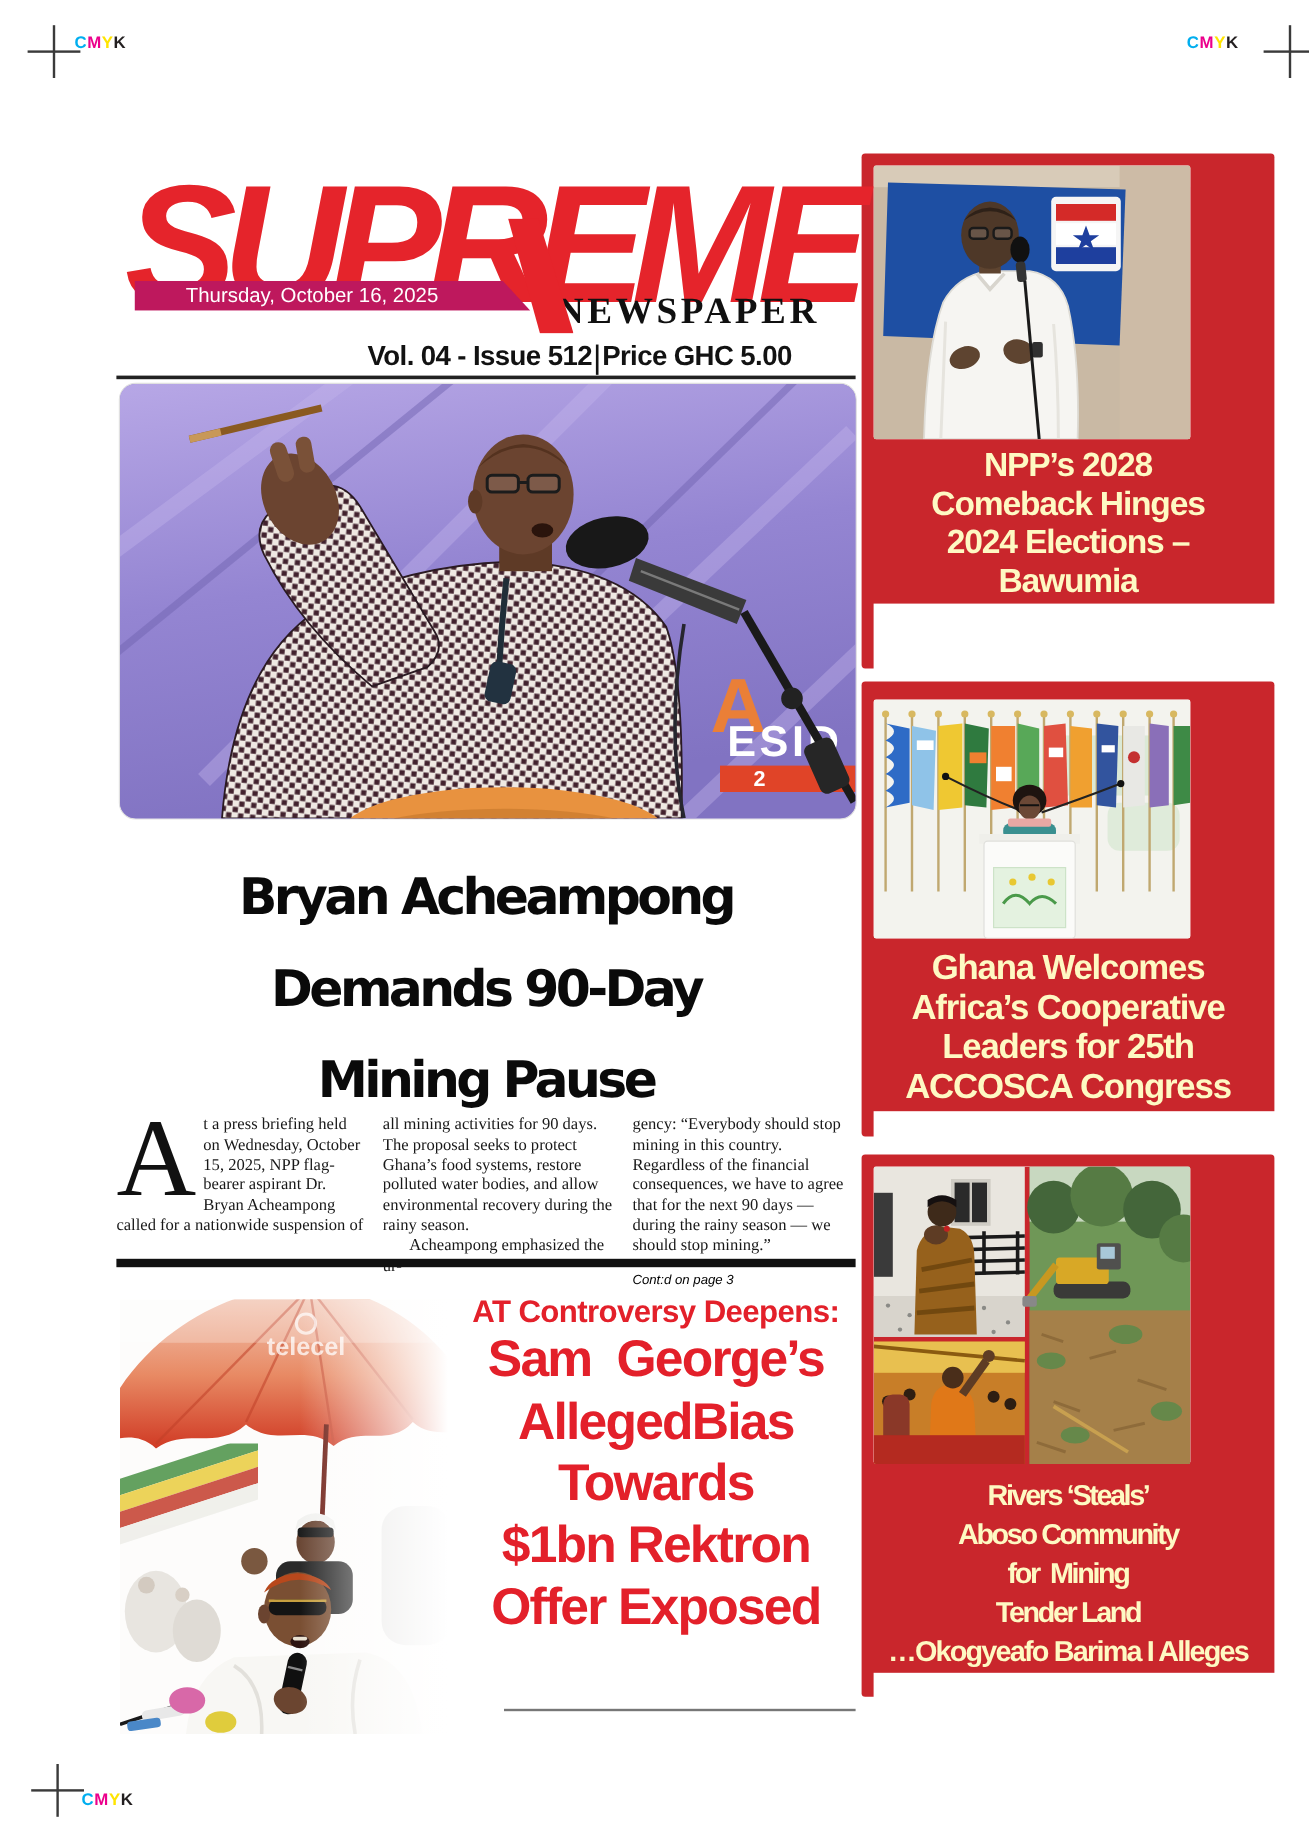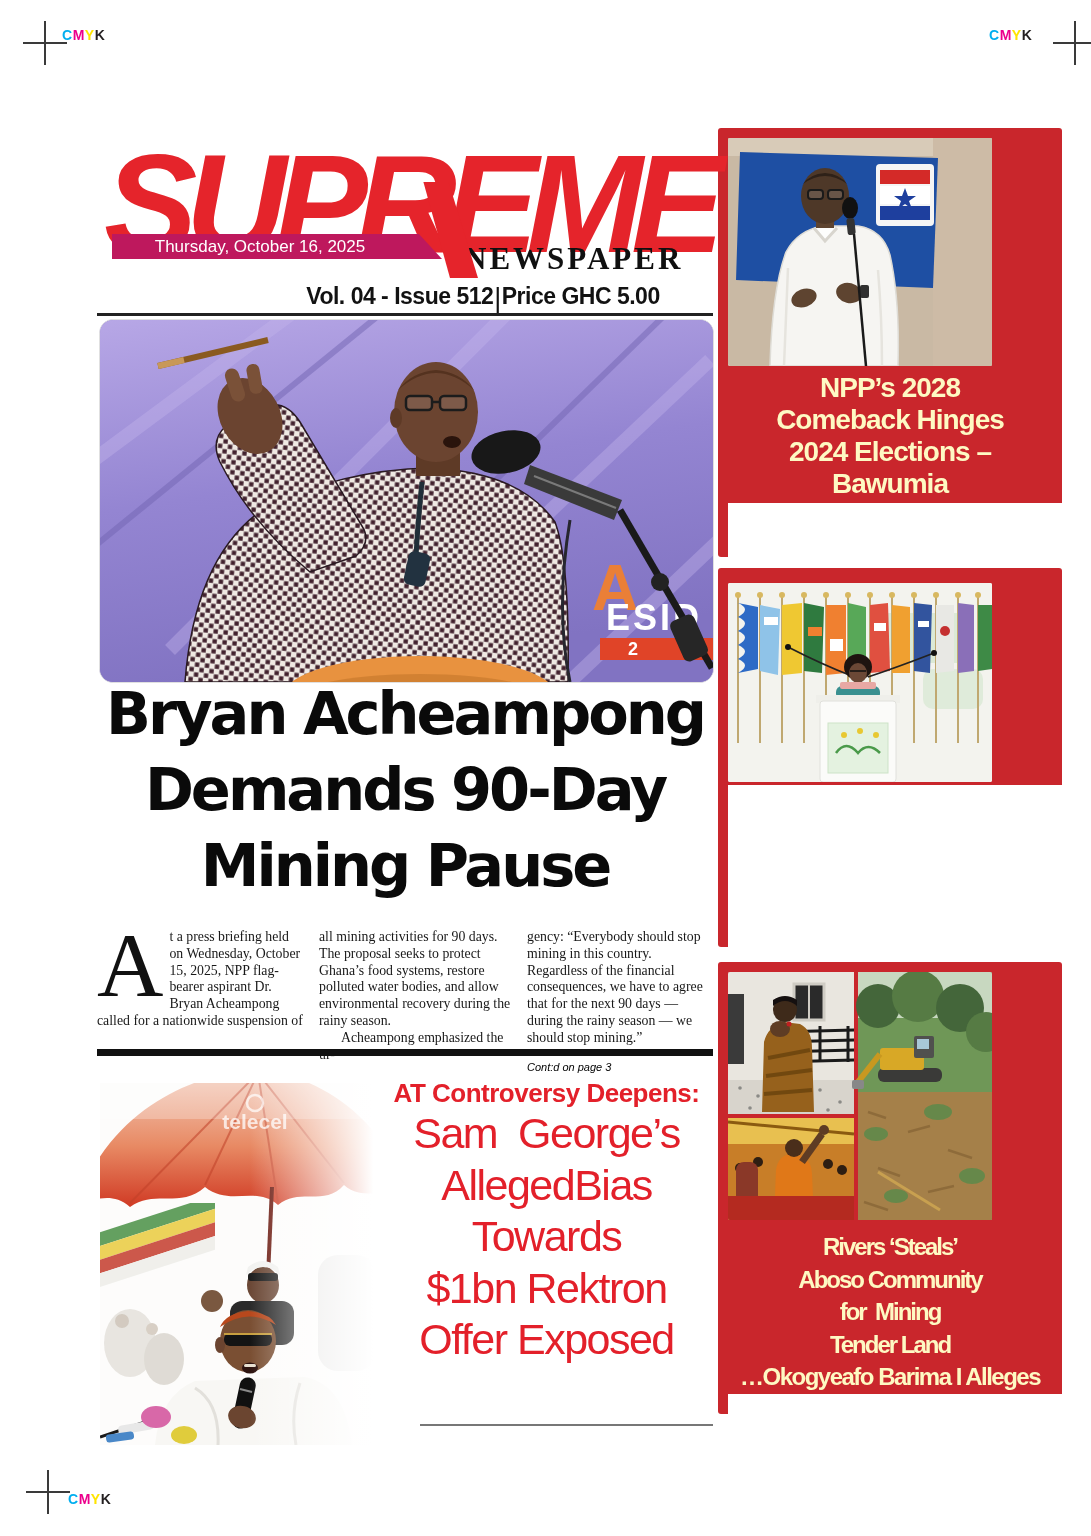--- a/index.html
+++ b/index.html
@@ -24,40 +24,40 @@
   .newspaper{position:absolute;left:464px;top:243px;font:bold 31px/1 "Liberation Serif",serif;
              letter-spacing:3px;color:#101010;z-index:2;}
   .volline{position:absolute;left:258px;top:283px;width:450px;text-align:center;font-weight:bold;
            font-size:23px;color:#121212;letter-spacing:-.5px;}
   .volline .pipe{font-weight:400;font-size:27px;vertical-align:-3px;padding:0 1px;}
   .rule{position:absolute;left:97px;top:313px;width:616px;height:3px;background:#222;}
   
   .mainphoto{position:absolute;left:99px;top:319px;width:615px;height:364px;border-radius:14px;
              overflow:hidden;border:1px solid #E0E0E0;box-sizing:border-box;background:#9485D2;}
   
-  .headline{position:absolute;left:95px;top:676px;width:620px;text-align:center;
-            font-family:"DejaVu Sans",sans-serif;font-weight:bold;font-size:59px;line-height:76px;
+  .headline{position:absolute;left:95px;top:710px;width:620px;text-align:center;
+            font-family:"DejaVu Sans",sans-serif;font-weight:bold;font-size:42px;line-height:76px;
             letter-spacing:-3px;color:#0A0A0A;}
   
   .bodycols{position:absolute;left:97px;top:929px;width:616px;display:flex;gap:14px;
             font-family:"Liberation Serif",serif;font-size:13.8px;line-height:16.8px;color:#181818;}
   .bodycols p{margin:0;}
   .colA{width:208px}.colB{width:194px}.colC{width:186px}
   .dropcap{float:left;font-size:92px;line-height:72px;padding-right:6px;color:#111;
            font-family:"Liberation Serif",serif;}
   .p2{text-indent:22px;}
   .contd{margin-top:12px;font-family:Liberation Sans, sans-serif;font-style:italic;
          font-size:11px;color:#000000;}
   .divider{position:absolute;left:97px;top:1049px;width:616px;height:7px;background:#111;}
   
   .blphoto{position:absolute;left:100px;top:1083px;width:295px;height:362px;}
   .kicker{position:absolute;left:378px;top:1078px;width:337px;text-align:center;font-weight:bold;
           font-size:26px;letter-spacing:-.5px;color:#E3202A;}
   .blheadline{position:absolute;left:378px;top:1108px;width:337px;text-align:center;color:#E3202A;
-              font-weight:normal;font-size:43px;line-height:51.5px;letter-spacing:-1.5px;}
+              font-weight:bold;font-size:43px;line-height:51.5px;letter-spacing:-1.5px;}
   .blheadline div{white-space:pre;}
   .blunderline{position:absolute;left:420px;top:1424px;width:293px;height:2px;background:#777;}
   
   .card{position:absolute;left:718px;width:344px;background:#C9262C;border-radius:3px;
         box-sizing:border-box;padding:10px 10px 8px;text-align:center;color:#fef9c3;overflow:visible;}
   .card .photo{width:264px;border-radius:2px;overflow:hidden;background:#fff;line-height:0;}
   .card .hl{font-weight:bold;letter-spacing:-1px;margin-top:6px;}
   .card .hl div{white-space:pre;}
   .card .page{font-weight:bold;font-size:14px;margin-top:3px;}
   .card1{top:128px;height:429px;}
@@ -401,20 +401,26 @@
           <rect x="88" y="112" width="84" height="8" fill="#EFEFEA"></rect>
           <rect x="92" y="118" width="76" height="81" rx="3" fill="#FBFBF9" stroke="#E0E0DC"></rect>
           <rect x="100" y="140" width="60" height="50" fill="#E4F2E0" stroke="#CDE3C8"></rect>
           <path d="M108,170 q10,-14 22,0 q10,-12 22,0" stroke="#4A9A4A" stroke-width="2.5" fill="none"></path>
           <circle cx="116" cy="152" r="3" fill="#E8C832"></circle>
             <circle cx="132" cy="148" r="3" fill="#E8C832"></circle>
             <circle cx="148" cy="152" r="3" fill="#E8C832"></circle>
         </g>
       </svg>
     </div>
+    <div class="hl">
+      <div>Ghana Welcomes</div>
+      <div>Africa’s Cooperative</div>
+      <div>Leaders for 25th</div>
+      <div>ACCOSCA Congress</div>
+    </div>
     <div class="page">Page 3 &gt;&gt;&gt;</div>
   </div>
 
   <div class="card card3">
     <div class="photo">
       <svg width="264" height="248" viewBox="0 0 264 248">
         <rect width="264" height="248" fill="#C9262C"></rect>
 
         <g>
           <rect x="0" y="0" width="126" height="142" fill="#E9E6DF"></rect>

